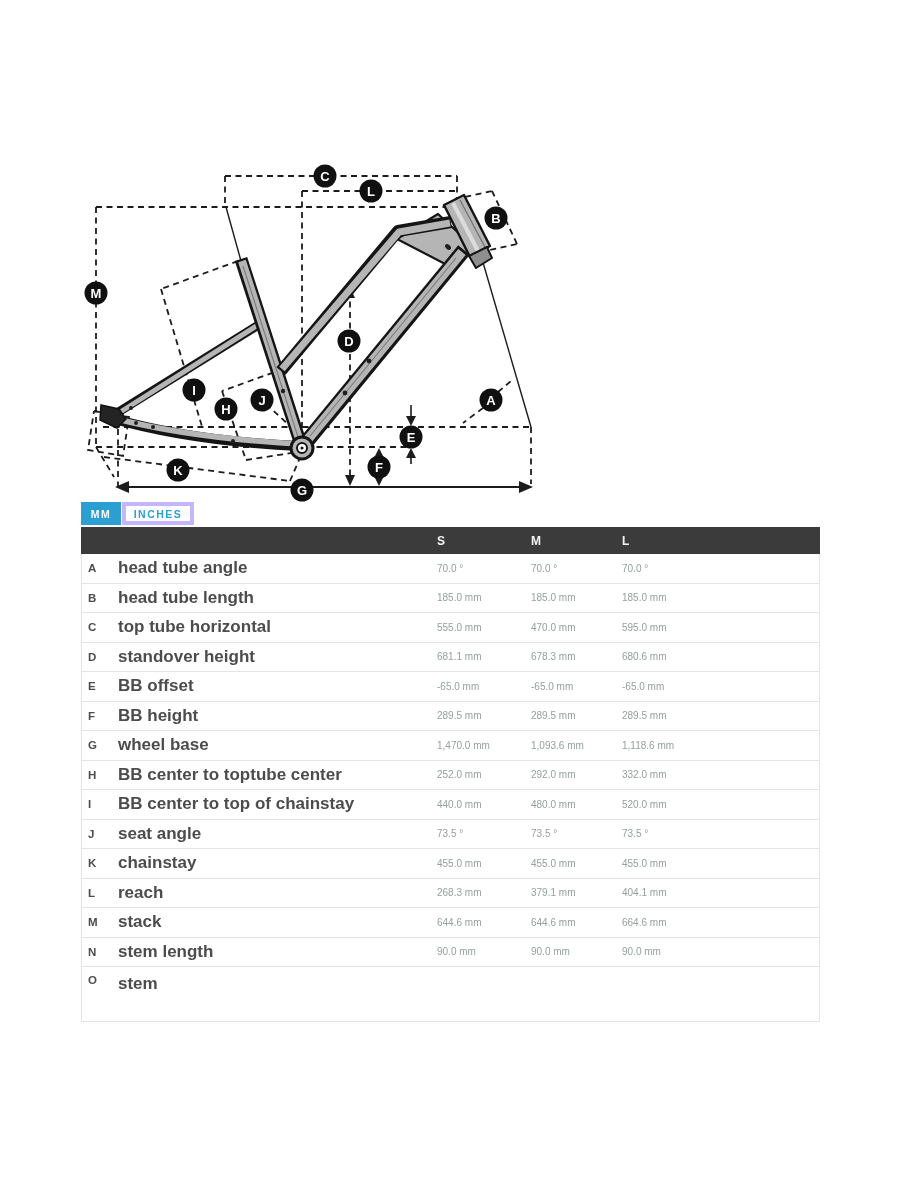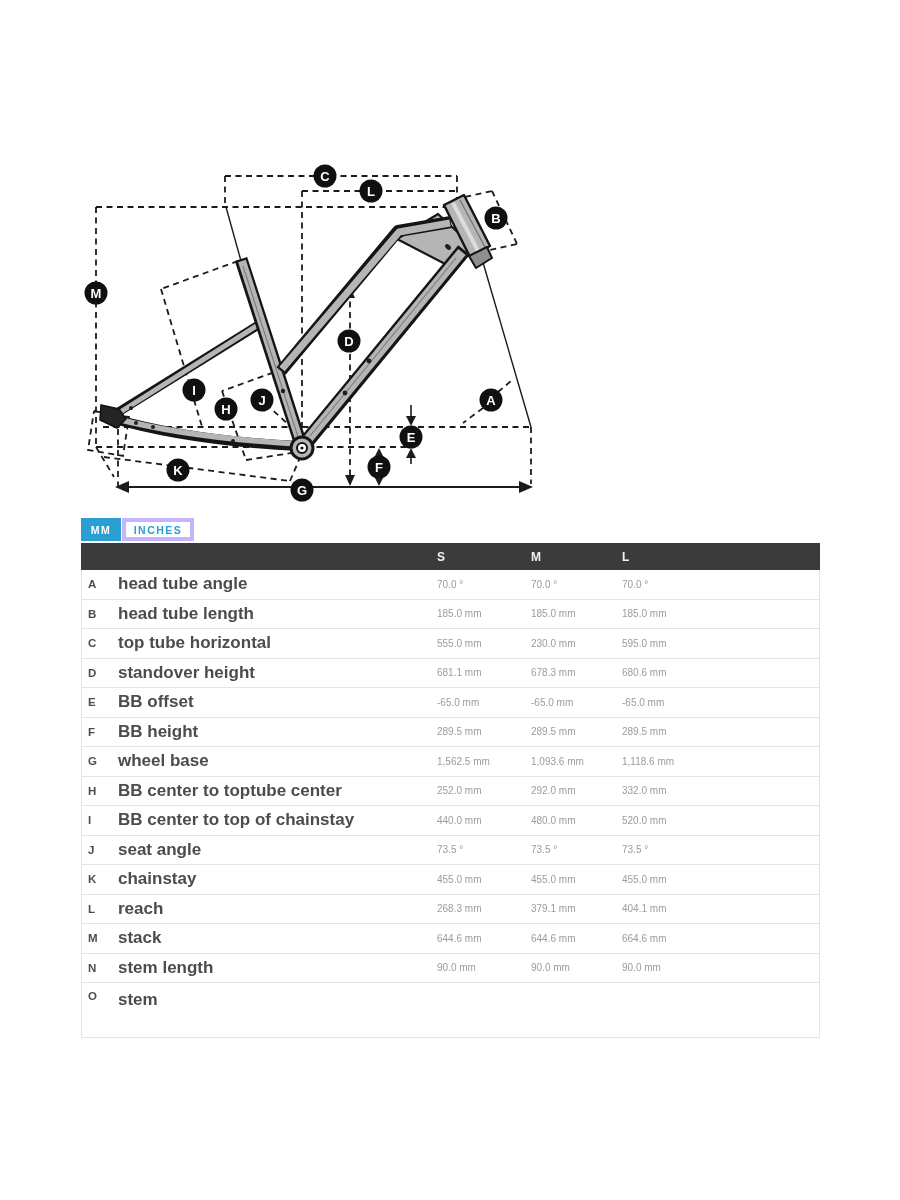--- a/index.html
+++ b/index.html
@@ -2,21 +2,21 @@
 <html><head>
 <meta charset="utf-8">
 <style>
   html,body{margin:0;padding:0;}
   body{
     width:900px;height:1200px;background:#ffffff;position:relative;
     font-family:"Liberation Sans", sans-serif;
     -webkit-font-smoothing:antialiased;
   }
   .diagram-wrap{position:absolute;left:0;top:0;width:900px;height:525px;}
-  .geo{position:absolute;left:81px;top:518px;width:739px;}
+  .geo{position:absolute;left:81px;top:502px;width:739px;}
   .tabs{display:flex;height:23px;margin-bottom:2px;}
   .tab{font-size:10.5px;font-weight:bold;letter-spacing:1.5px;
        display:flex;align-items:center;justify-content:center;cursor:pointer;}
   .tab-mm{width:40px;background:#2b9fd2;color:#ffffff;}
   .tab-in{width:64px;background:#ffffff;color:#2b9fd2;border:4px solid #c4b5fd;margin-left:1px;}
   .thead{display:grid;grid-template-columns:37px 319px 94px 91px 1fr;
          height:27px;background:#3b3b3b;color:#f2f2f2;font-size:12px;font-weight:bold;
          align-items:center;}
   .tbody{border-left:1px solid #e4e4e4;border-right:1px solid #e4e4e4;border-bottom:1px solid #e4e4e4;}
   .row{display:grid;grid-template-columns:36px 319px 94px 91px 1fr;height:28.5px;
@@ -221,21 +221,21 @@
         <span class="cell letter">B</span>
         <span class="cell label">head tube length</span>
         <span class="cell val">185.0 mm</span>
         <span class="cell val">185.0 mm</span>
         <span class="cell val">185.0 mm</span>
       </div>
       <div class="row">
         <span class="cell letter">C</span>
         <span class="cell label">top tube horizontal</span>
         <span class="cell val">555.0 mm</span>
-        <span class="cell val">230.0 mm</span>
+        <span class="cell val">470.0 mm</span>
         <span class="cell val">595.0 mm</span>
       </div>
       <div class="row">
         <span class="cell letter">D</span>
         <span class="cell label">standover height</span>
         <span class="cell val">681.1 mm</span>
         <span class="cell val">678.3 mm</span>
         <span class="cell val">680.6 mm</span>
       </div>
       <div class="row">
@@ -248,21 +248,21 @@
       <div class="row">
         <span class="cell letter">F</span>
         <span class="cell label">BB height</span>
         <span class="cell val">289.5 mm</span>
         <span class="cell val">289.5 mm</span>
         <span class="cell val">289.5 mm</span>
       </div>
       <div class="row">
         <span class="cell letter">G</span>
         <span class="cell label">wheel base</span>
-        <span class="cell val">1,562.5 mm</span>
+        <span class="cell val">1,470.0 mm</span>
         <span class="cell val">1,093.6 mm</span>
         <span class="cell val">1,118.6 mm</span>
       </div>
       <div class="row">
         <span class="cell letter">H</span>
         <span class="cell label">BB center to toptube center</span>
         <span class="cell val">252.0 mm</span>
         <span class="cell val">292.0 mm</span>
         <span class="cell val">332.0 mm</span>
       </div>

